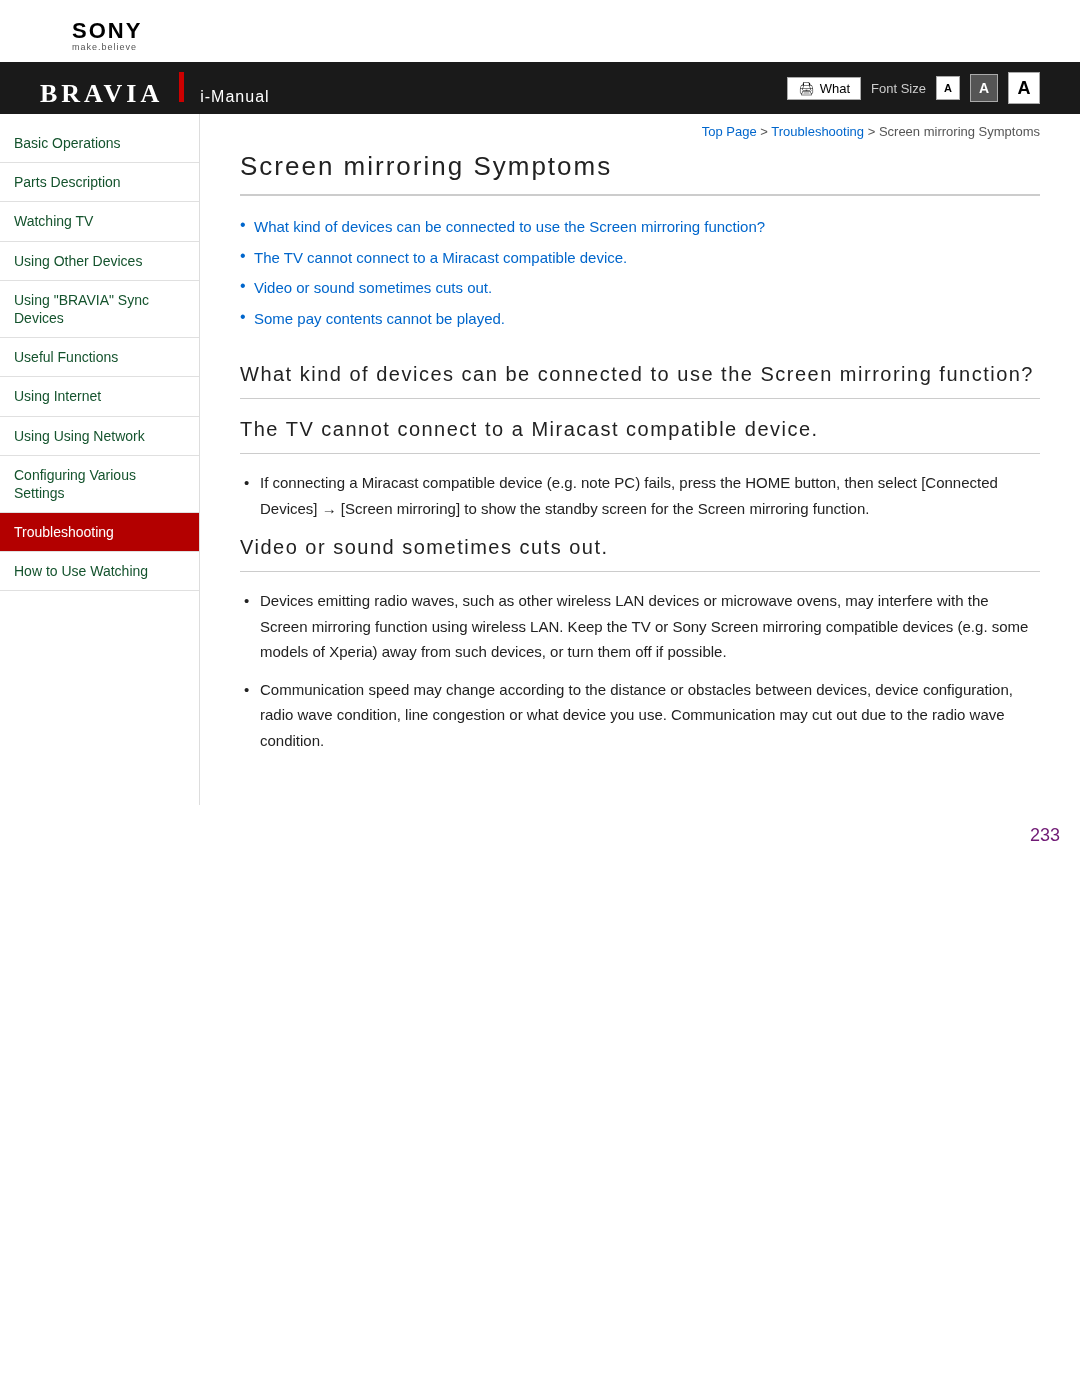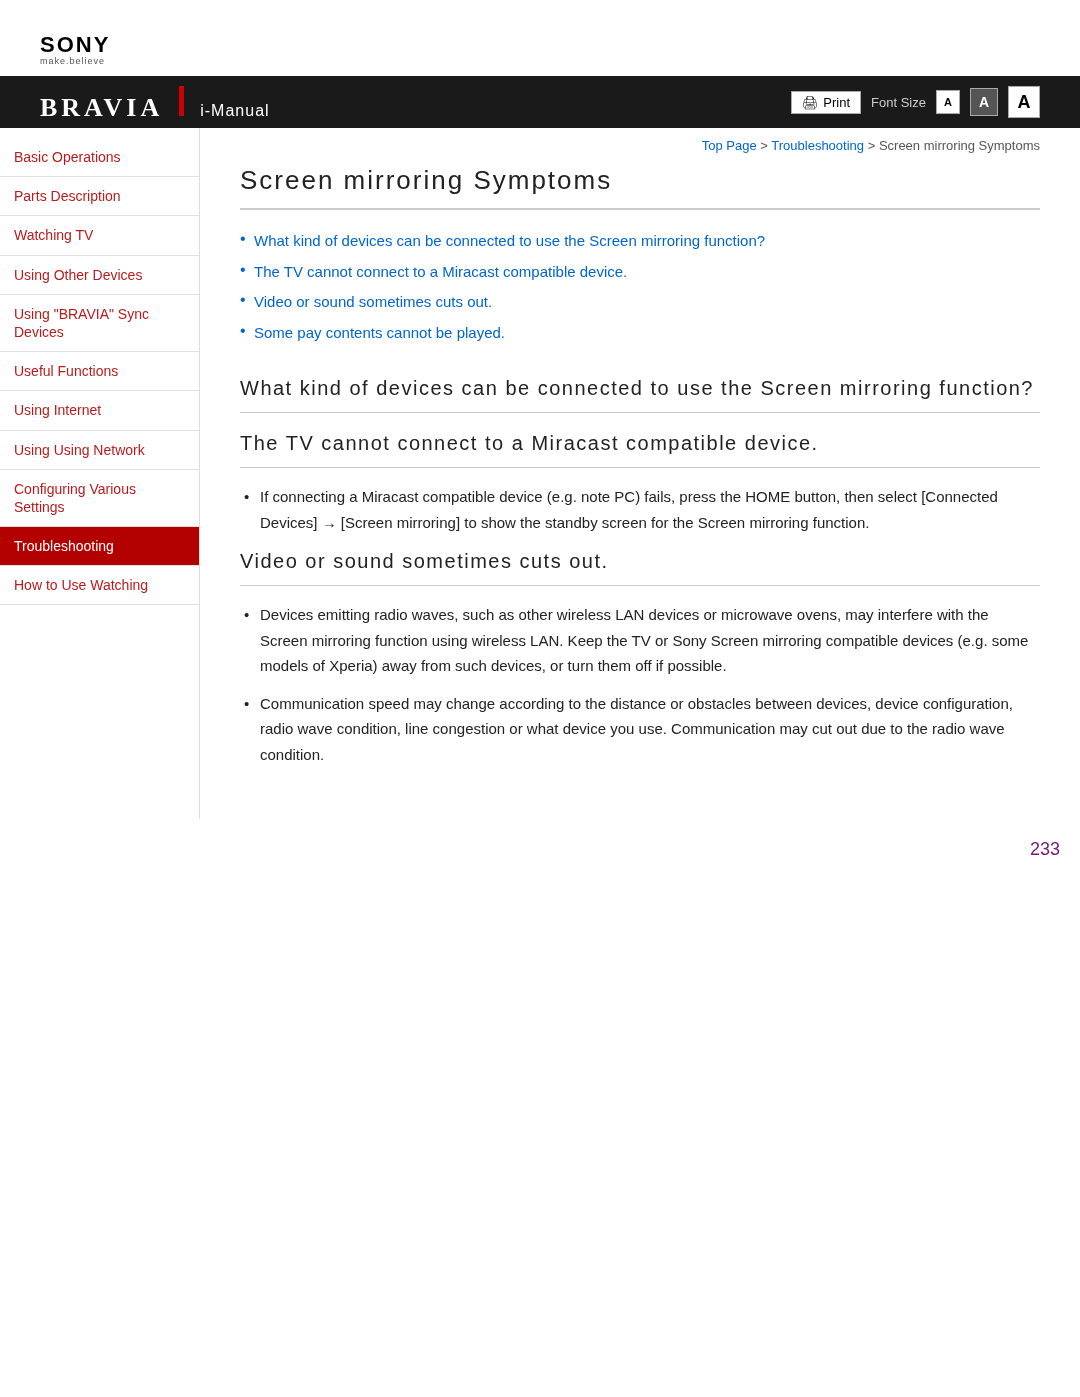--- a/index.html
+++ b/index.html
@@ -6,22 +6,23 @@
     body {
       font-family: Arial, Helvetica, sans-serif;
       background: #fff;
       color: #222;
       width: 1080px;
       min-height: 1397px;
     }
 
     
     .top-bar {
-      padding: 34px 40px 10px 40px;
+      padding: 20px 40px 10px 40px;
       background: #fff;
+      margin-left: 32px;
     }
     .sony-logo {
       font-weight: 900;
       font-size: 22px;
       letter-spacing: 2px;
       color: #000;
       line-height: 1;
     }
     .sony-tagline {
       font-size: 9px;
@@ -106,21 +107,21 @@
     
     .sidebar {
       width: 200px;
       flex-shrink: 0;
       padding: 10px 0;
       border-right: 1px solid #ddd;
     }
     .sidebar-item {
       padding: 10px 14px;
       font-size: 14px;
-      color: #b91c1c;
+      color: #14532d;
       cursor: pointer;
       border-bottom: 1px solid #e0e0e0;
       line-height: 1.3;
     }
     .sidebar-item.active {
       background: #b30000;
       color: #fff;
     }
 
     
@@ -224,21 +225,21 @@
 
 <div class="bravia-bar">
   <div class="bravia-title">
     <span class="bravia-word">BRAVIA</span>
     <div class="bravia-red-bar"></div>
     <span class="bravia-imanual">i-Manual</span>
   </div>
   <div class="bravia-controls">
     <button class="print-btn">
       <span>🖨</span>
-      <span>Print</span>
+      <span>What</span>
     </button>
     <span class="font-size-label">Font Size</span>
     <button class="font-btn small">A</button>
     <button class="font-btn medium">A</button>
     <button class="font-btn large">A</button>
   </div>
 </div>
 
 <div class="main-layout">
 

